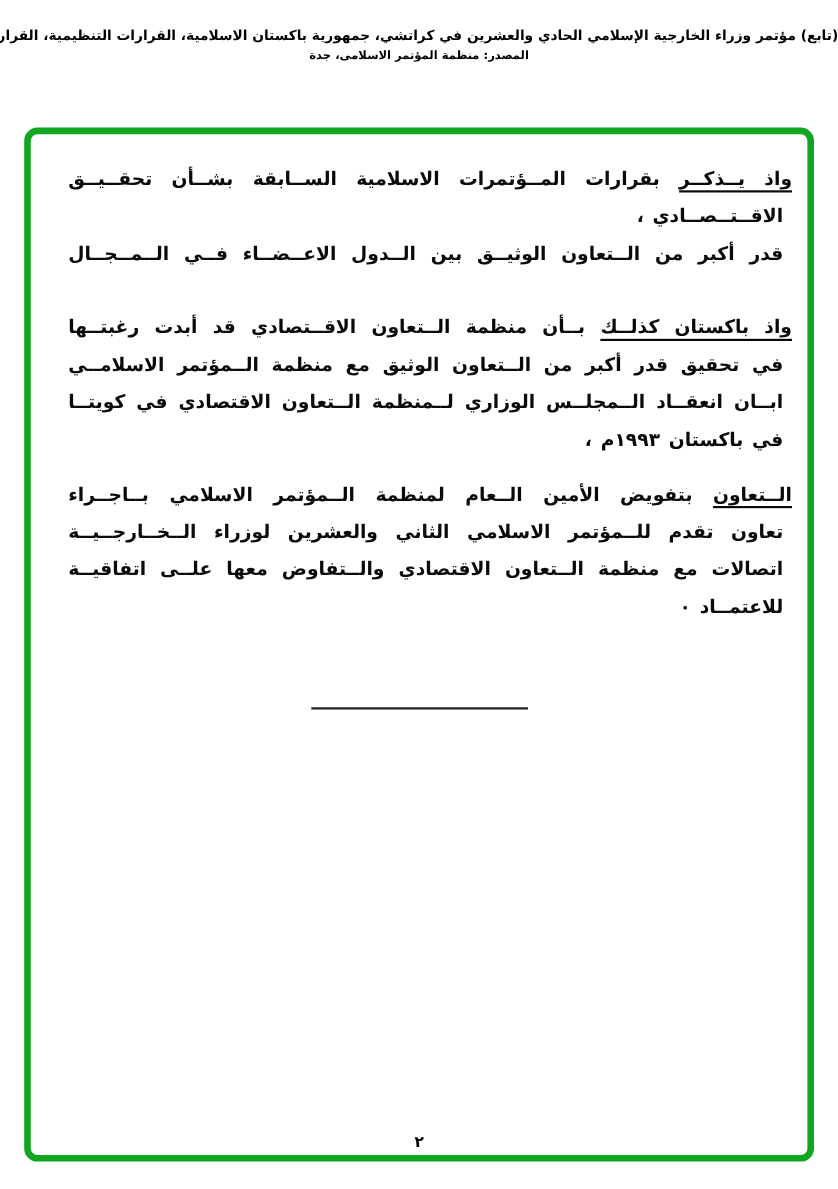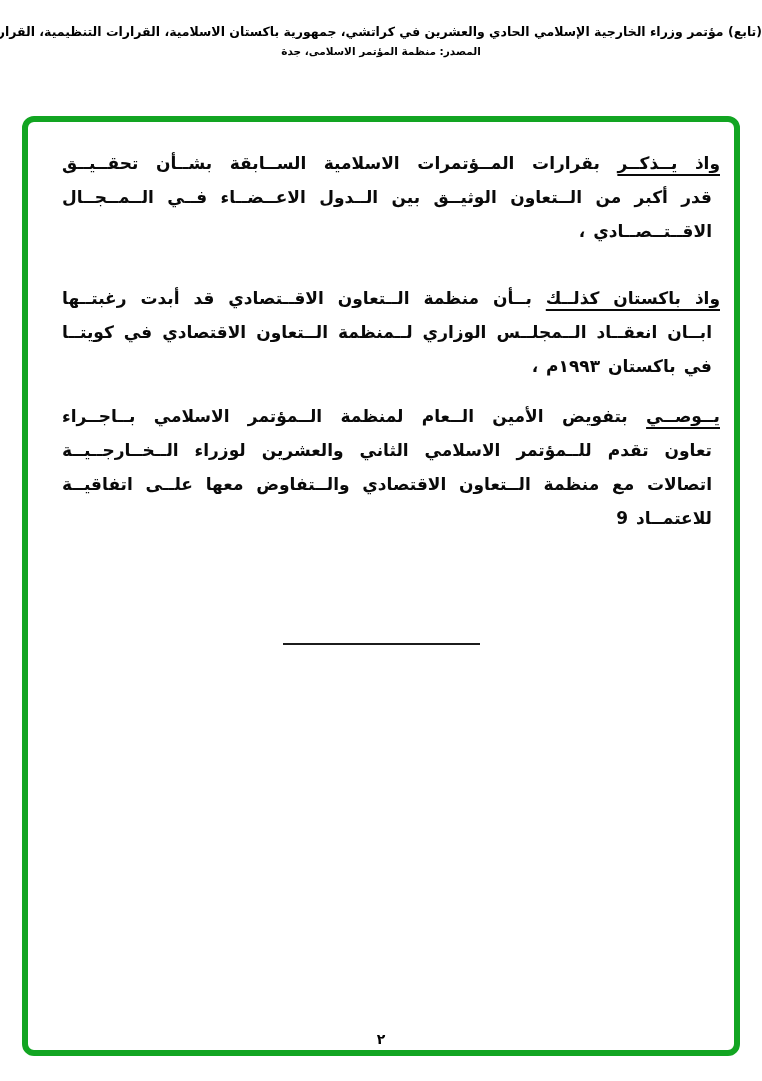--- a/index.html
+++ b/index.html
@@ -95,33 +95,34 @@
 
   <div class="header">
     <div class="line1">(تابع) مؤتمر وزراء الخارجية الإسلامي الحادي والعشرين في كراتشي، جمهورية باكستان الاسلامية، القرارات التنظيمية، القرار الرقم ٢١/١٠-أت</div>
     <div class="line2">المصدر: منظمة المؤتمر الاسلامى، جدة</div>
   </div>
 
   <div class="frame" style="border-color: rgb(18, 165, 34);">
     <div class="content">
         <div class="para">
           <div class="line first"><span class="lead">واذ يــذكــر</span> بقرارات المــؤتمرات الاسلامية الســابقة بشــأن تحقــيــق</div>
+          <div class="line last">الاقــتــصــادي ،</div>
           <div class="line">قدر أكبر من الــتعاون الوثيــق بين الــدول الاعــضــاء فــي الــمــجــال</div>
-          <div class="line last">الاقــتــصــادي ،</div>
         </div>
         <div class="para tight">
           <div class="line first"><span class="lead">واذ باكستان كذلــك</span> بــأن منظمة الــتعاون الاقــتصادي قد أبدت رغبتــها</div>
+          <div class="line">في تحقيق قدر أكبر من الــتعاون الوثيق مع منظمة الــمؤتمر الاسلامــي</div>
           <div class="line">ابــان انعقــاد الــمجلــس الوزاري لــمنظمة الــتعاون الاقتصادي في كويتــا</div>
           <div class="line last">في باكستان ١٩٩٣م ،</div>
         </div>
         <div class="para">
-          <div class="line first"><span class="lead">يــوصــي</span> بتفويض الأمين الــعام لمنظمة الــمؤتمر الاسلامي بــاجــراء</div>
+          <div class="line first"><span class="lead">الــتعاون</span> بتفويض الأمين الــعام لمنظمة الــمؤتمر الاسلامي بــاجــراء</div>
           <div class="line">تعاون تقدم للــمؤتمر الاسلامي الثاني والعشرين لوزراء الــخــارجــيــة</div>
           <div class="line">اتصالات مع منظمة الــتعاون الاقتصادي والــتفاوض معها علــى اتفاقيــة</div>
-          <div class="line last">للاعتمــاد 9</div>
+          <div class="line last">للاعتمــاد ٠</div>
         </div>
       </div>
     <div class="divider"></div>
   </div>
 
   <div class="page-num">٢</div>
 
 </div>
 
 </body></html>

